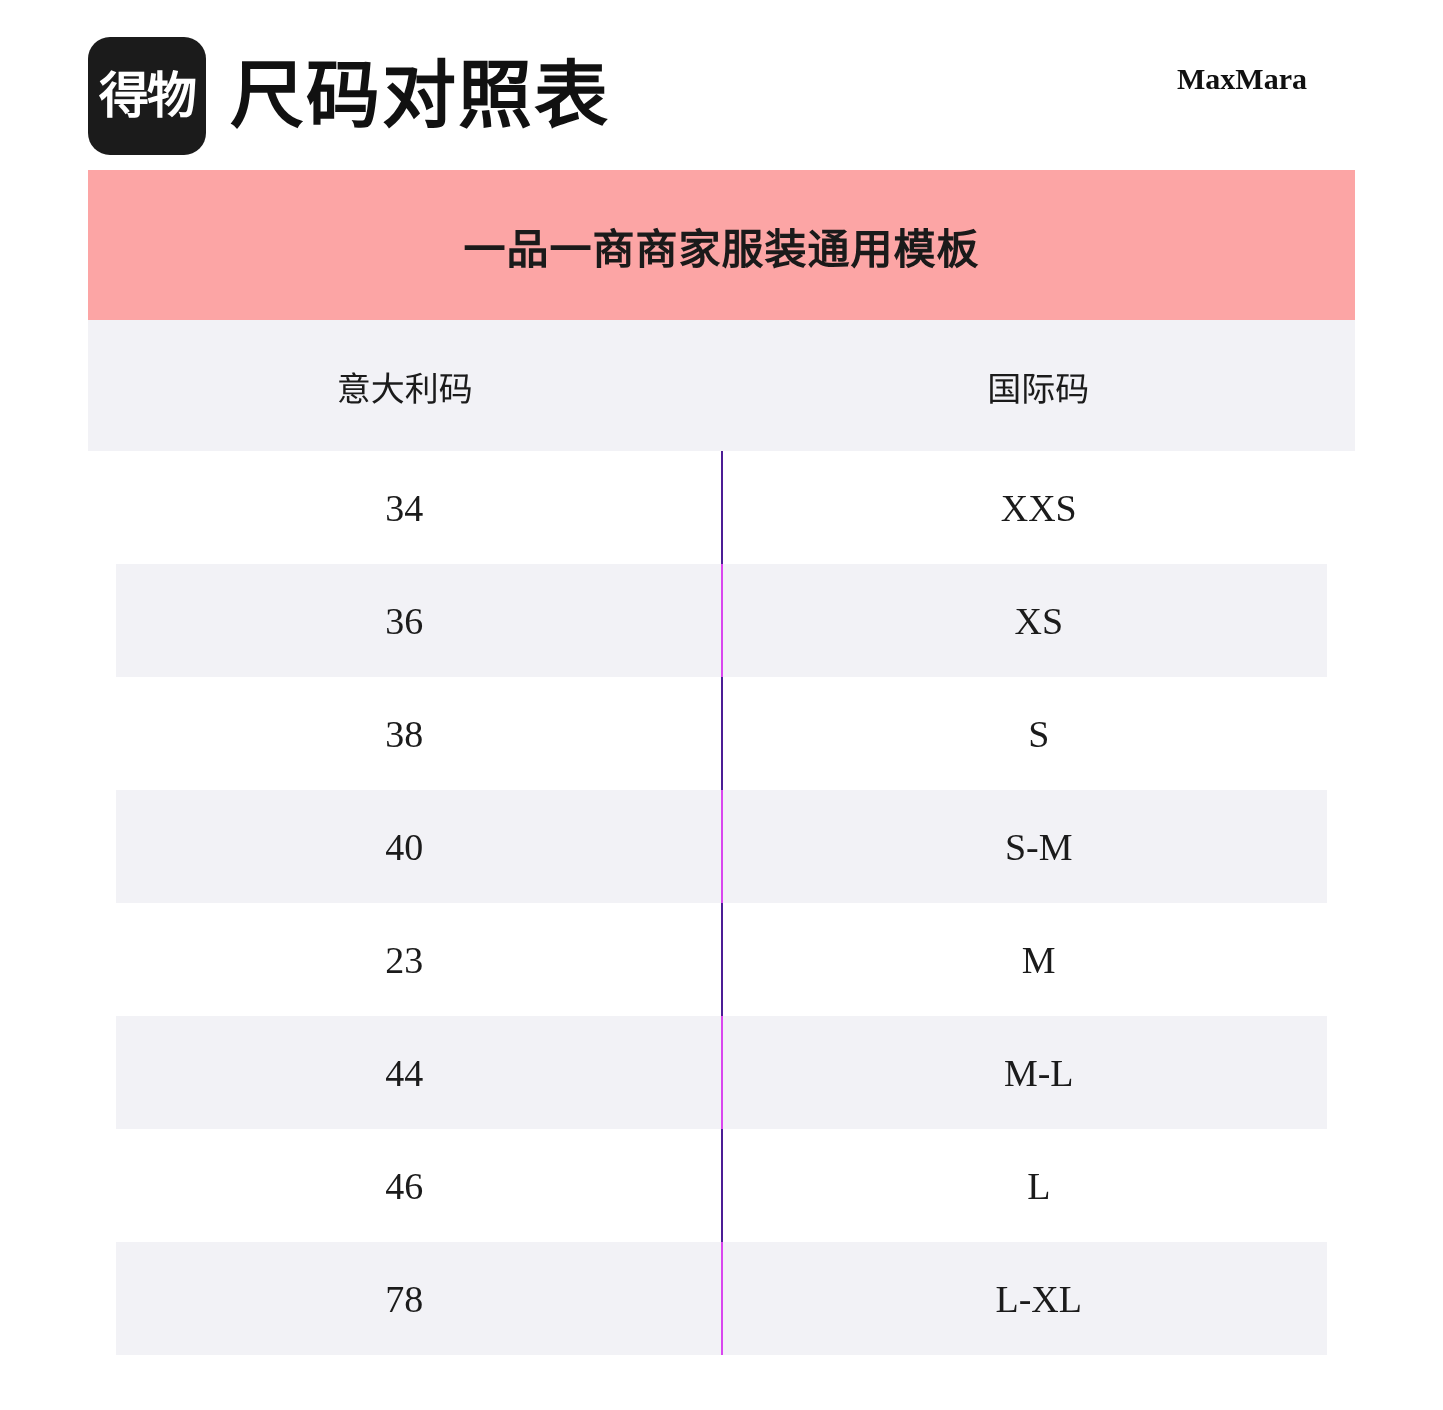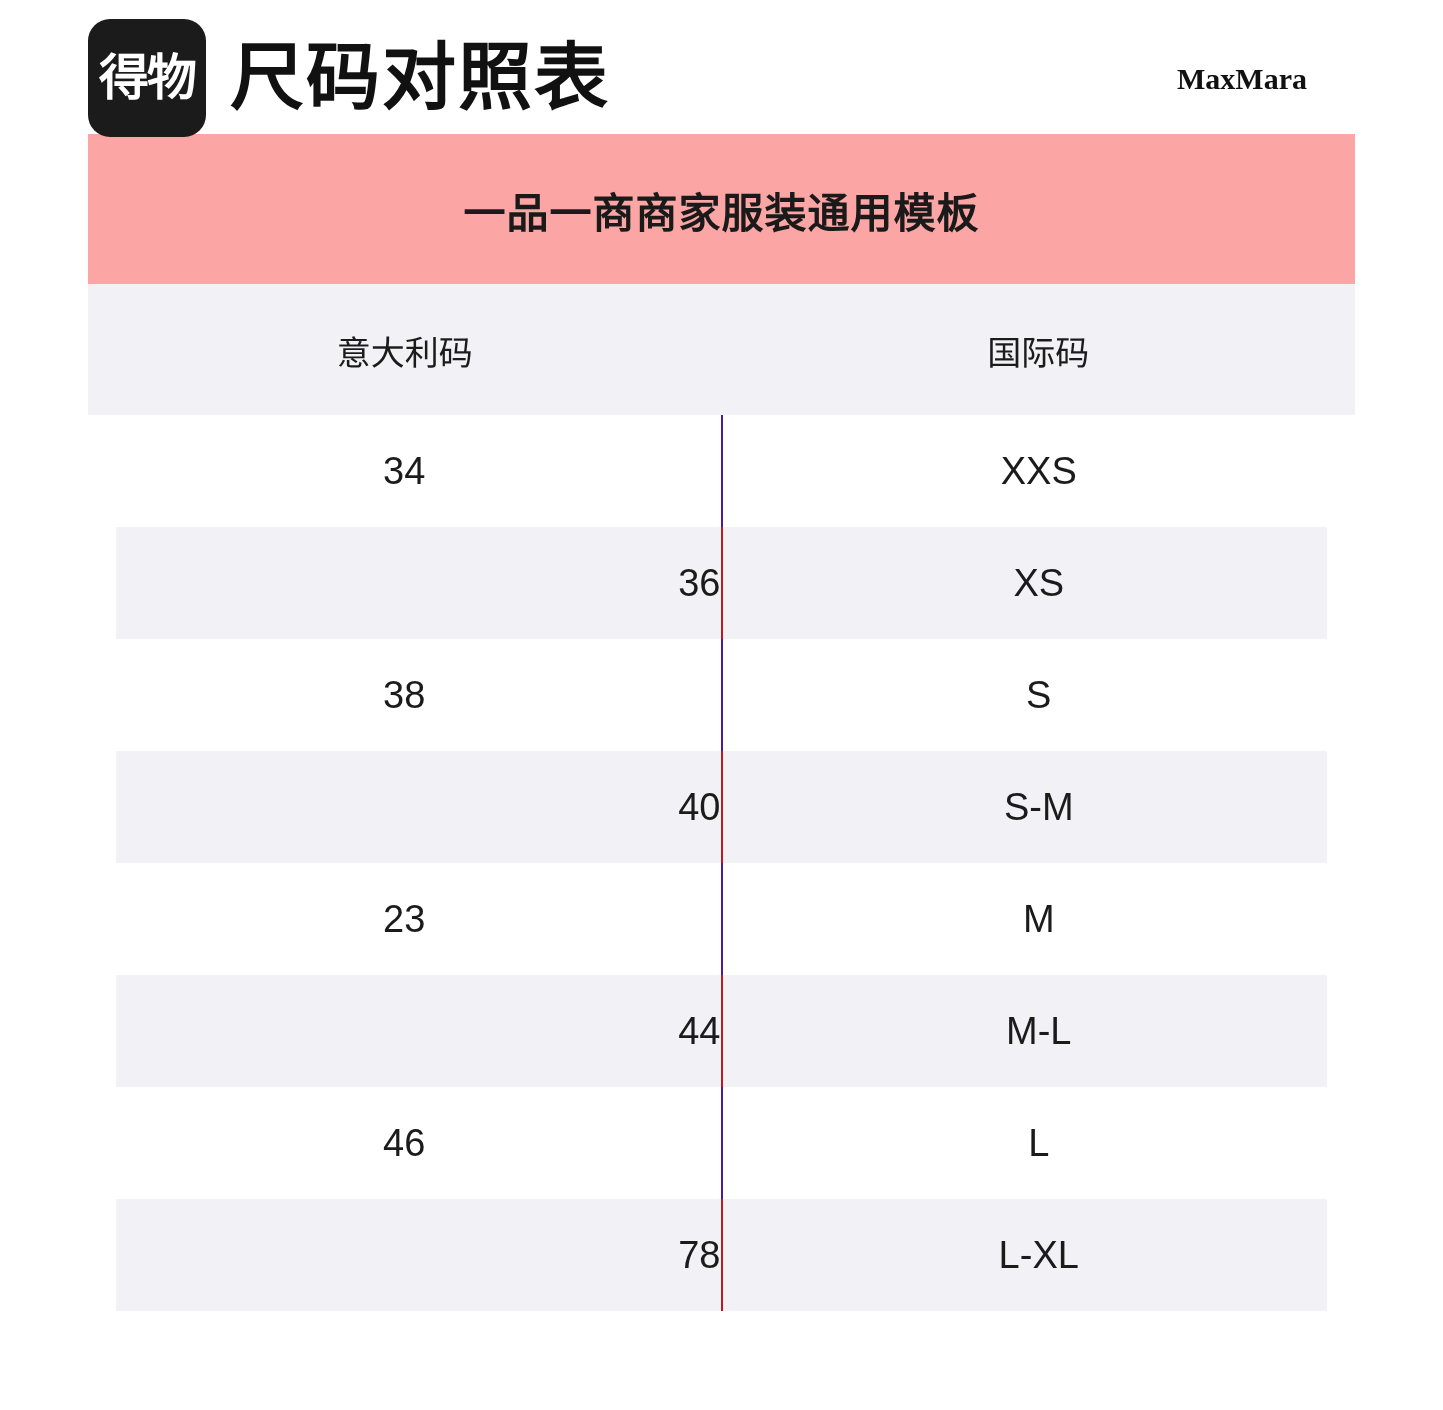--- a/index.html
+++ b/index.html
@@ -21,21 +21,21 @@
     height: 1410px;
     box-sizing: border-box;
   }
 
   
   .header {
     position: relative;
     display: flex;
     align-items: center;
     padding: 22px 0 0 88px;
-    height: 134px;
+    height: 170px;
     box-sizing: border-box;
     border-radius: 23px;
   }
   .logo-badge {
     width: 118px;
     height: 118px;
     background: #1b1b1b;
     border-radius: 22px;
     display: flex;
     align-items: center;
@@ -82,20 +82,21 @@
     font-size: 42px;
     font-weight: 700;
     color: #1a1a1a;
     padding: 45px 0 44px 0;
     letter-spacing: 1px;
   }
   .sizetable {
     width: 100%;
     border-collapse: collapse;
     table-layout: fixed;
+    font-family: Liberation Serif, serif;
   }
   .sizetable th {
     font-size: 34px;
     font-weight: 400;
     color: #1b1b1b;
     background: #f2f2f6;
     padding: 42px 0 40px 0;
     text-align: center;
     border: none;
   }
@@ -110,22 +111,21 @@
   .sizetable tbody tr.odd td {
     background: #ffffff;
   }
   .sizetable tbody tr.even td {
     background: #f2f2f6;
   }
   .sizetable tbody tr.odd td.col-left {
     border-right: 2px solid #4c1d95;
   }
   .sizetable tbody tr.even td.col-left {
-    border-right: 2px solid #b91c1c;
-    text-align: right;
+    border-right: 2px solid #d946ef;
   }
   .col-left { width: 50%; }
   .col-right { width: 50%; }
 
   
   .sizetable tbody tr td:first-child {
     box-shadow: inset 28px 0 0 0 #ffffff;
   }
   .sizetable tbody tr td:last-child {
     box-shadow: inset -28px 0 0 0 #ffffff;

